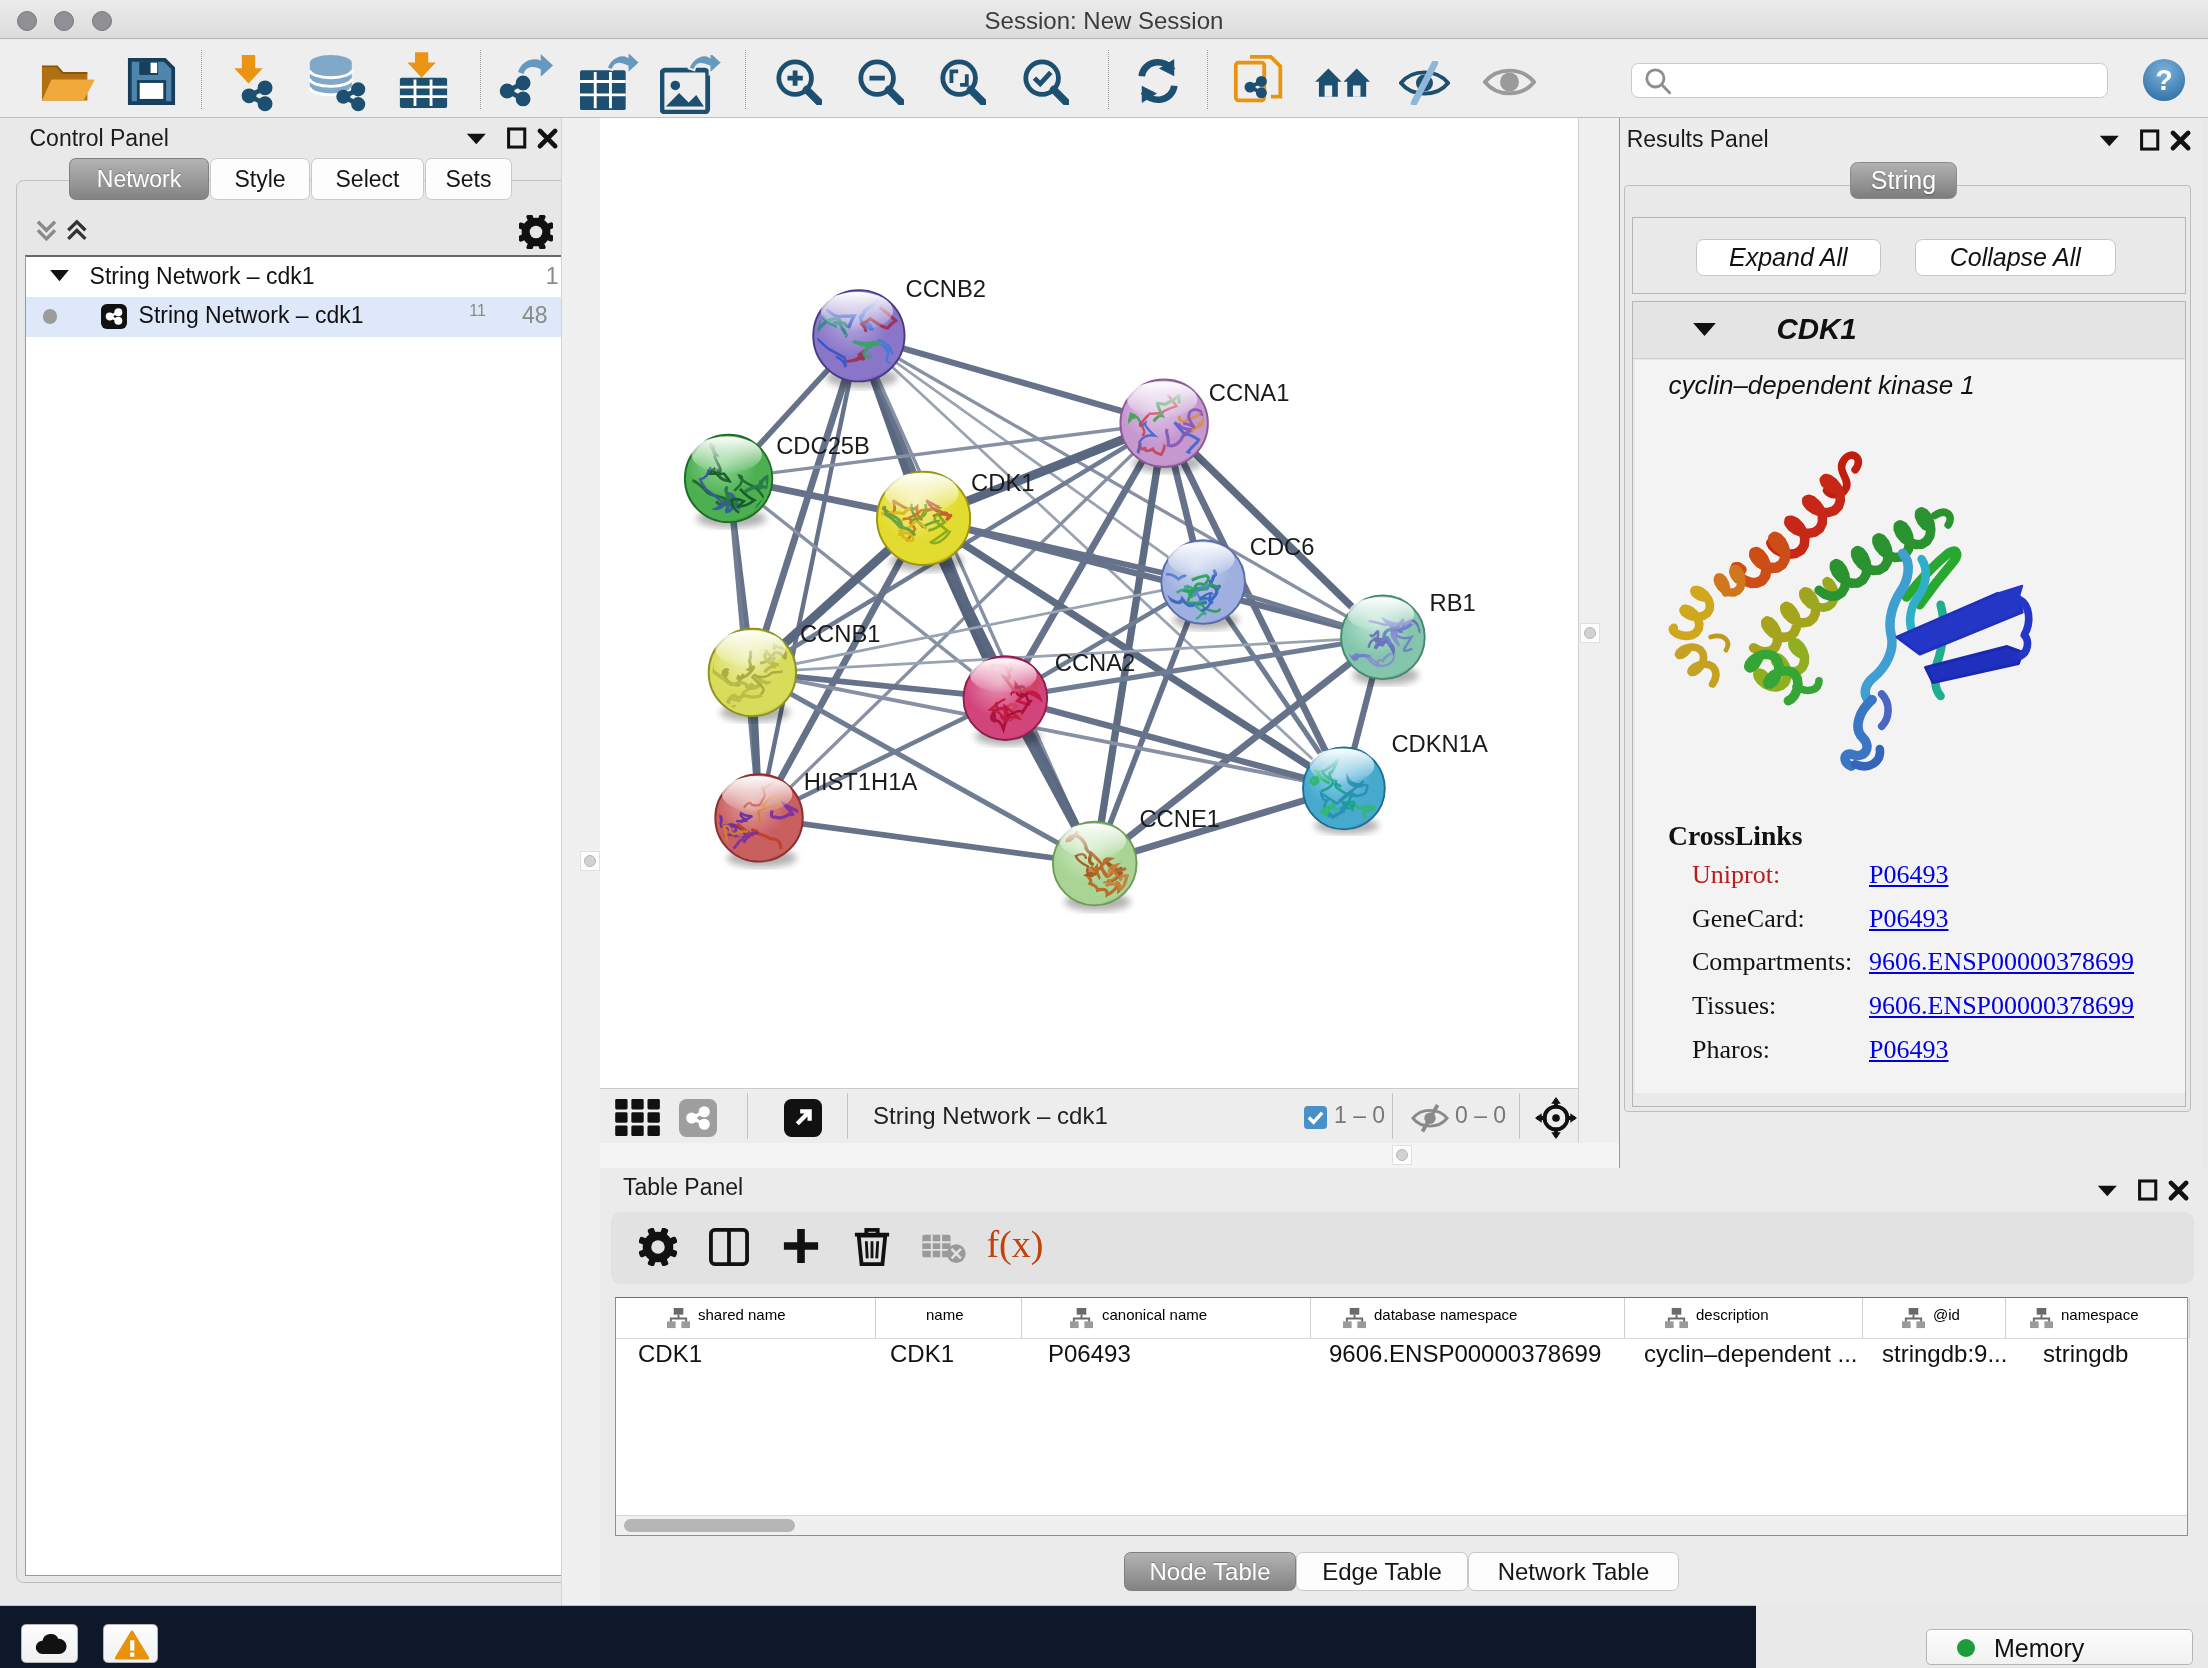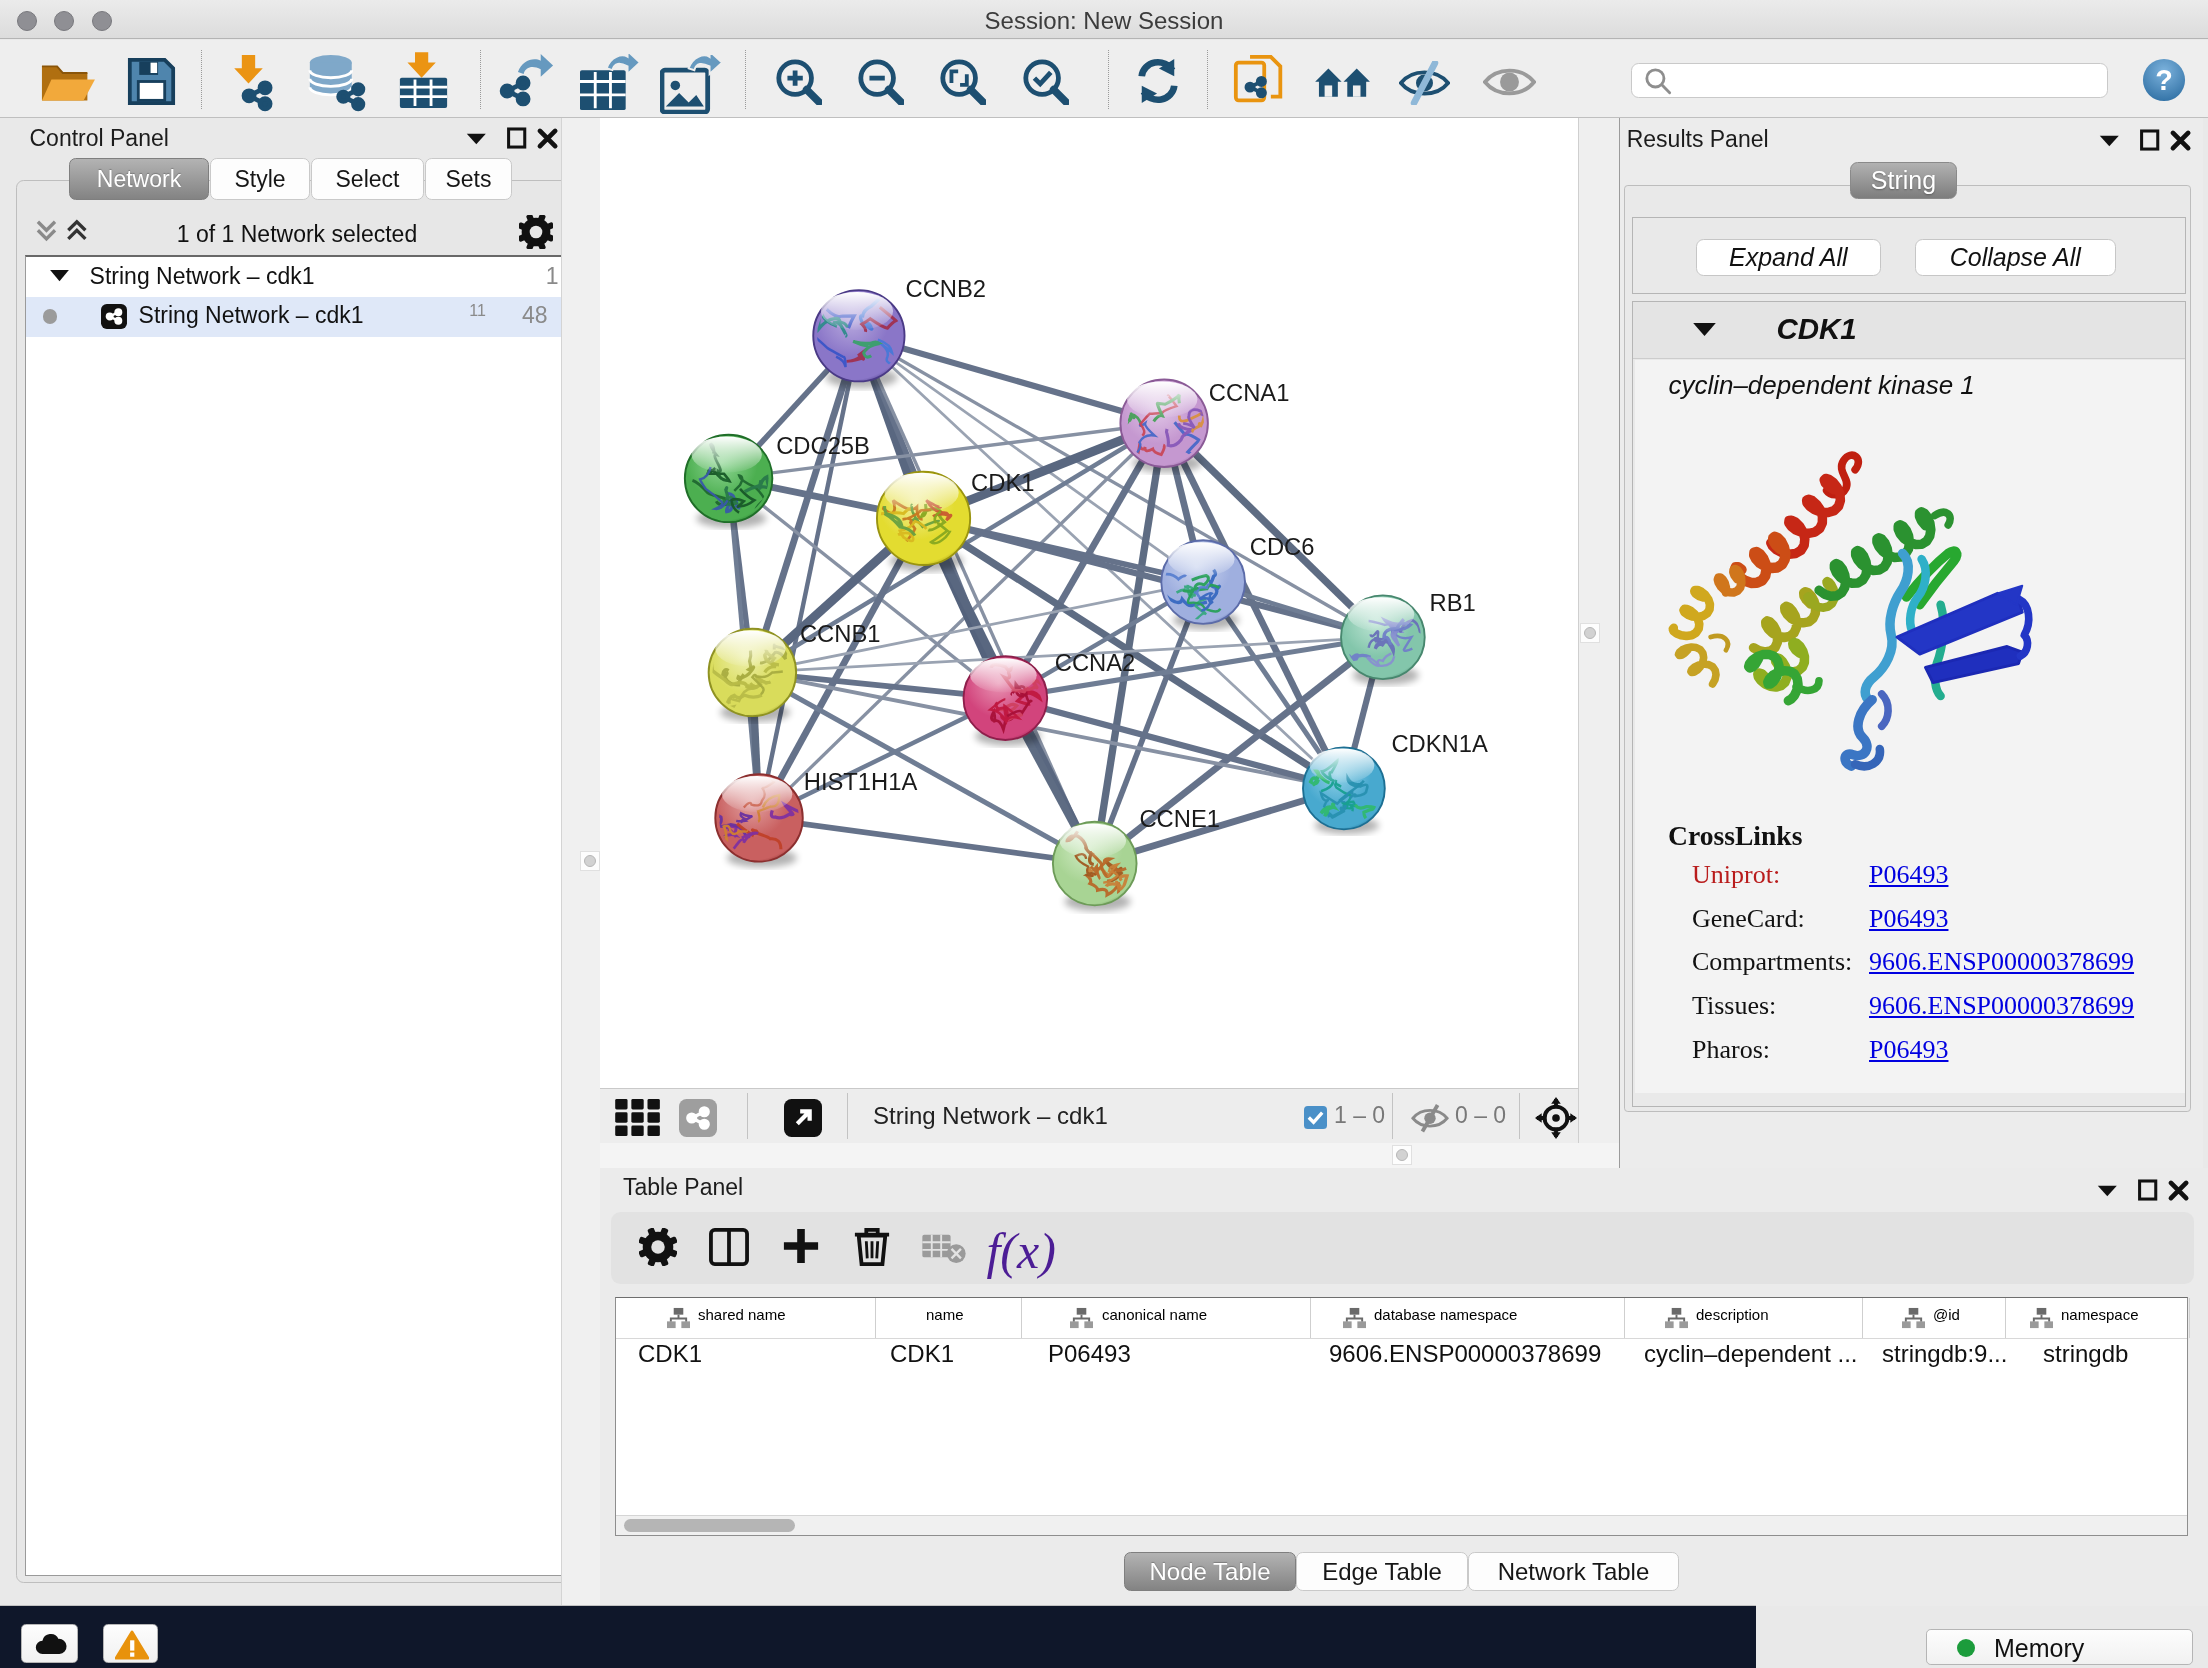--- a/index.html
+++ b/index.html
@@ -203,21 +203,20 @@
   </svg>
 <div class="tab tabsel" style="left:69px;top:158px;width:140px">Network</div>
 <div class="tab" style="left:210px;top:158px;width:100px">Style</div>
 <div class="tab" style="left:311px;top:158px;width:113px">Select</div>
 <div class="tab" style="left:425px;top:158px;width:87px">Sets</div>
 <div id="cpbody" class="abs">
     <svg class="abs" style="left:19px;top:36px" width="57" height="28.5" viewBox="0 0 60 30">
       <path d="M2 5 L11 14 L20 5 M2 14 L11 23 L20 14" stroke="#8a8a8a" stroke-width="3.5" fill="none"></path>
       <path d="M34 14 L43 5 L52 14 M34 23 L43 14 L52 23" stroke="#333" stroke-width="3.5" fill="none"></path>
     </svg>
-    <div class="abs" style="left:0;top:40px;width:100%;text-align:center;font-size:23px;color:#111">1 of 1 Network selected</div>
     <svg class="abs" style="left:502px;top:34px" width="34" height="34" viewBox="0 0 36 36">
       <circle cx="18" cy="18" r="15.2" fill="#111"></circle>
       <rect x="-3.4" y="-20.0" width="6.7" height="8.0" rx="2" fill="#111" transform="translate(18,18) rotate(22.5)"></rect>
       <rect x="-3.4" y="-20.0" width="6.7" height="8.0" rx="2" fill="#111" transform="translate(18,18) rotate(67.5)"></rect>
       <rect x="-3.4" y="-20.0" width="6.7" height="8.0" rx="2" fill="#111" transform="translate(18,18) rotate(112.5)"></rect>
       <rect x="-3.4" y="-20.0" width="6.7" height="8.0" rx="2" fill="#111" transform="translate(18,18) rotate(157.5)"></rect>
       <rect x="-3.4" y="-20.0" width="6.7" height="8.0" rx="2" fill="#111" transform="translate(18,18) rotate(202.5)"></rect>
       <rect x="-3.4" y="-20.0" width="6.7" height="8.0" rx="2" fill="#111" transform="translate(18,18) rotate(247.5)"></rect>
       <rect x="-3.4" y="-20.0" width="6.7" height="8.0" rx="2" fill="#111" transform="translate(18,18) rotate(292.5)"></rect>
       <rect x="-3.4" y="-20.0" width="6.7" height="8.0" rx="2" fill="#111" transform="translate(18,18) rotate(337.5)"></rect>
@@ -781,21 +780,21 @@
       <svg class="abs" style="left:311px;top:19px" width="44" height="32" viewBox="0 0 46 34">
         <g fill="#9a9a9a">
           <rect x="0" y="4" width="30" height="24" rx="2"></rect>
         </g>
         <g stroke="#e2e2e2" stroke-width="2">
           <path d="M0 12 L30 12 M0 20 L30 20 M10 4 L10 28 M20 4 L20 28"></path>
         </g>
         <circle cx="36" cy="24" r="10" fill="#9a9a9a"></circle>
         <path d="M31 19 L41 29 M41 19 L31 29" stroke="#e2e2e2" stroke-width="2.5"></path>
       </svg>
-      <div class="abs serif" style="left:375px;top:9.5px;font-size:50px;font-style:italic;color:#4c1d95">f(x)</div>
+      <div class="abs serif" style="left:375px;top:9.5px;font-size:38px;color:#c2410c">f(x)</div>
     </div>
     <div id="ttable">
       <div class="th" style="left:0px;width:260px"></div>
       <svg class="abs" style="left:50px;top:8.6px" width="25" height="23" viewBox="0 0 26 24">
         <rect x="8" y="1" width="10" height="7" fill="#6a6a6a"></rect>
         <rect x="1" y="15" width="9" height="7" fill="#9a9a9a"></rect>
         <rect x="16" y="15" width="9" height="7" fill="#9a9a9a"></rect>
         <path d="M13 8 L13 12 M5 15 L5 12 L21 12 L21 15" stroke="#6a6a6a" stroke-width="2" fill="none"></path>
       </svg>
       <div class="thlbl" style="left:82px">shared name</div>

